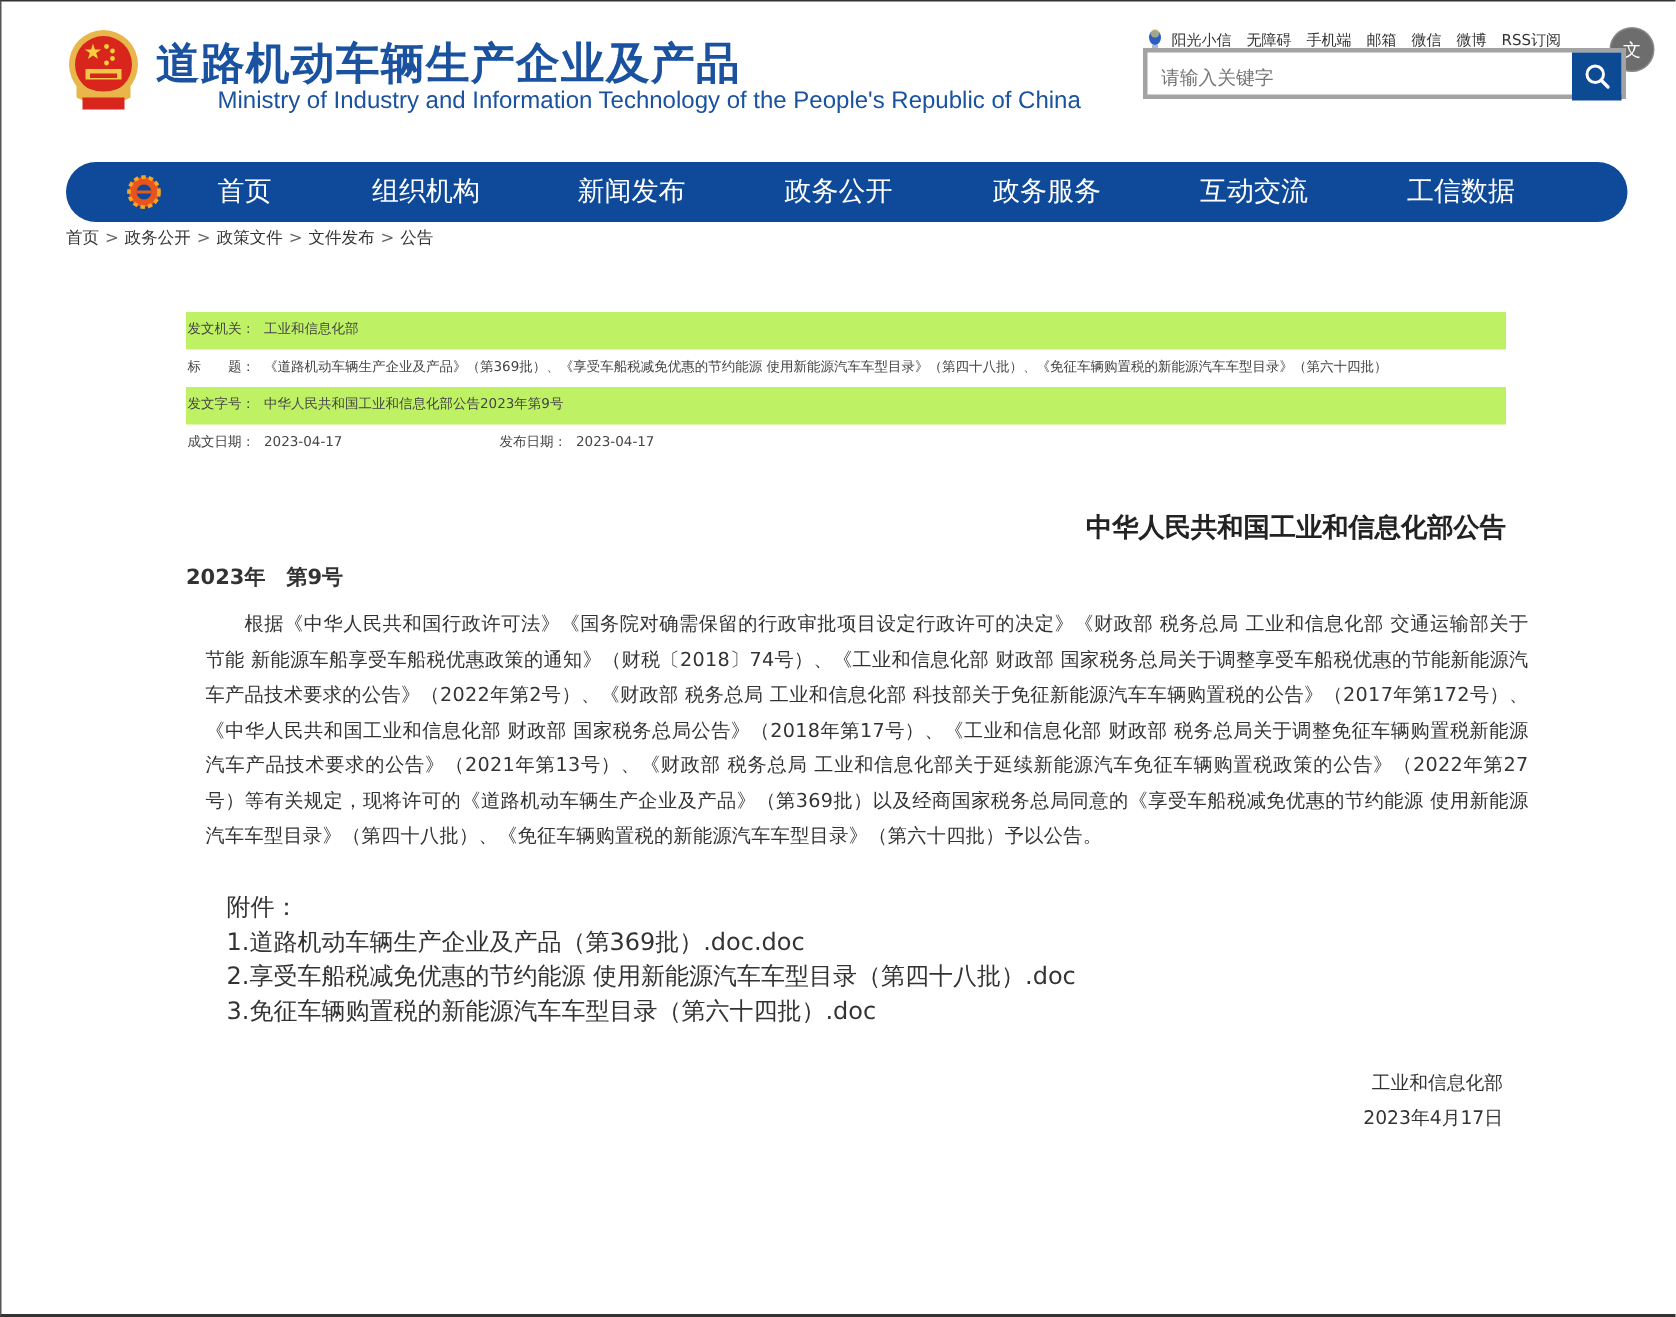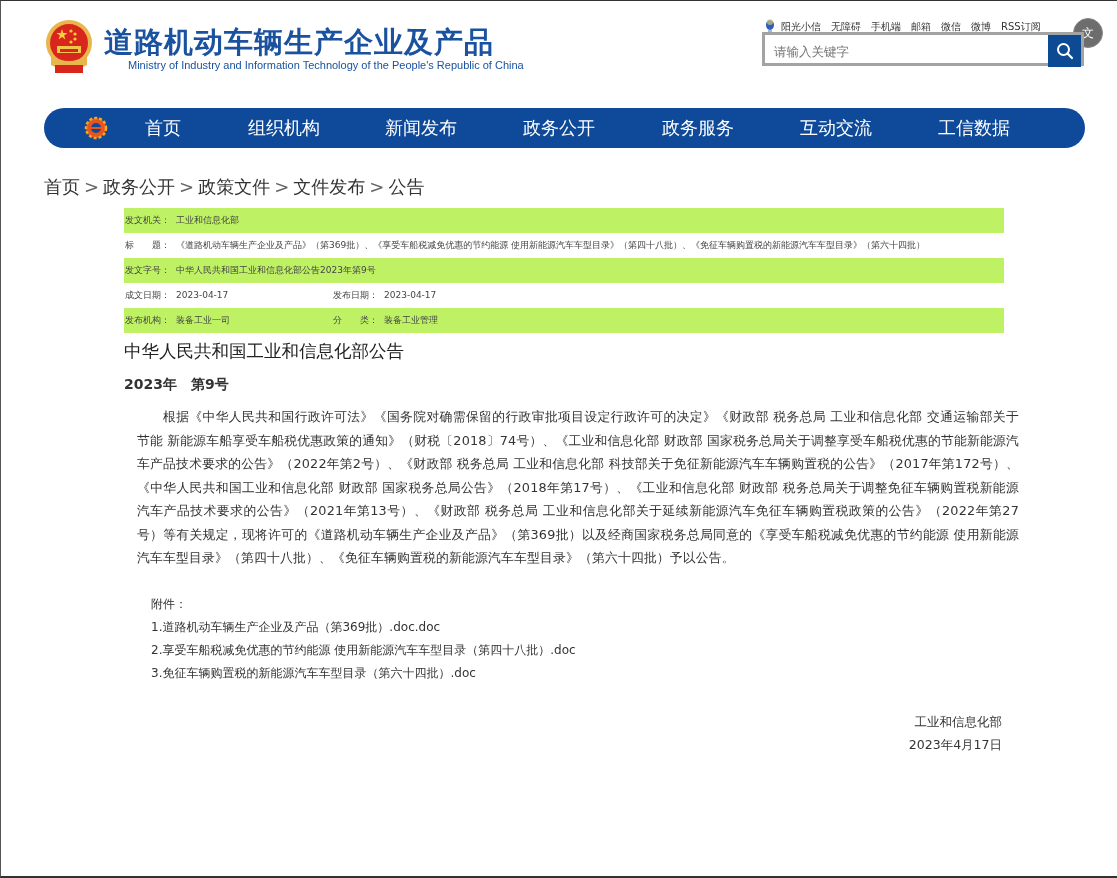--- a/index.html
+++ b/index.html
@@ -15,22 +15,22 @@
   .header { position: absolute; left: 0; top: 0; width: 1117px; height: 100px; }
   .emblem {
     position: absolute; left: 44px; top: 18px; width: 48px; height: 56px;
   }
   .site-title {
     position: absolute; left: 103px; top: 22px;
     font-size: 29px; font-weight: bold; color: #1a52a0; letter-spacing: 1px;
     white-space: nowrap;
   }
   .site-subtitle {
-    position: absolute; left: 104px; top: 58px;
-    font-size: 11px; color: #1a52a0; white-space: nowrap;
+    position: absolute; left: 121px; top: 58px;
+    font-size: 16px; color: #1a52a0; white-space: nowrap;
     font-family: "Liberation Sans", sans-serif;
     padding-left: 23px;
   }
   .toplinks {
     position: absolute; left: 764px; top: 16px; height: 20px;
     display: flex; align-items: center; font-size: 10px; color: #333; white-space: nowrap;
   }
   .toplinks .tl { margin-right: 10px; cursor: pointer; }
   .toplinks .sun-icon { width: 10px; height: 16px; margin-right: 6px; }
   .translate-btn {
@@ -55,48 +55,48 @@
   .nav {
     position: absolute; left: 43px; top: 107px; width: 1041px; height: 40px;
     background: #0e4a99; border-radius: 20px; display: flex; align-items: center;
   }
   .nav-logo { position: absolute; left: 40px; top: 8px; width: 24px; height: 24px; }
   .nav-item {
     position: absolute; top: 0; height: 40px; line-height: 40px;
     color: #fff; font-size: 18px; white-space: nowrap; cursor: pointer;
   }
   .breadcrumb {
-    position: absolute; left: 43px; top: 174px; font-size: 18px; color: #333; white-space: nowrap;
+    position: absolute; left: 43px; top: 150px; font-size: 11px; color: #333; white-space: nowrap;
   }
   .breadcrumb .sep { color: #666; margin: 0 4px; }
   .meta {
     position: absolute; left: 123px; top: 207px; width: 880px;
     font-size: 9px; color: #444;
   }
   .meta-row { height: 25px; line-height: 25px; position: relative; white-space: nowrap; }
   .meta-row.gray { background: #bef264; }
   .meta-row .lbl { position: absolute; left: 1px; }
   .meta-row .val { position: absolute; left: 52px; }
   .meta-row .lbl2 { position: absolute; left: 209px; }
   .meta-row .val2 { position: absolute; left: 260px; }
   .doc-title {
-    position: absolute; left: 123px; top: 338px; width: 880px; text-align: left;
-    font-size: 17.5px; font-weight: normal; color: #222;
+    position: absolute; left: 123px; top: 338px; width: 880px; text-align: right;
+    font-size: 17.5px; font-weight: bold; color: #222;
   }
   .doc-number {
     position: absolute; left: 123px; top: 375px; width: 880px; 
     font-size: 14px; color: #333; font-weight: bold;
   }
   .doc-body {
     position: absolute; left: 136px; top: 404px; width: 882px;
     font-family: "DejaVu Sans", sans-serif; font-size: 12.8px; line-height: 23.5px; color: #333;
     text-indent: 26px; text-align: justify; letter-spacing: 0.2px;
   }
   .attachments {
-    position: absolute; left: 150px; top: 592px; font-size: 12px; line-height: 23px; color: #333;
+    position: absolute; left: 150px; top: 592px; font-size: 16px; line-height: 23px; color: #333;
   }
   .attachments .att { cursor: pointer; display: block; white-space: nowrap; }
   .signoff {
     position: absolute; right: 115px; top: 709px; text-align: right;
     font-size: 12.5px; line-height: 23px; color: #333;
   }
 </style>
 </head>
 <body>
 
@@ -178,26 +178,20 @@
   <div class="meta-row gray">
     <span class="lbl">发文字号：</span>
     <span class="val">中华人民共和国工业和信息化部公告2023年第9号</span>
   </div>
   <div class="meta-row">
     <span class="lbl">成文日期：</span>
     <span class="val">2023-04-17</span>
     <span class="lbl2">发布日期：</span>
     <span class="val2">2023-04-17</span>
   </div>
-  <div class="meta-row gray">
-    <span class="lbl">发布机构：</span>
-    <span class="val">装备工业一司</span>
-    <span class="lbl2">分　　类：</span>
-    <span class="val2">装备工业管理</span>
-  </div>
 </div>
 
 <div class="doc-title">中华人民共和国工业和信息化部公告</div>
 <div class="doc-number">2023年　第9号</div>
 <p class="doc-body">根据《中华人民共和国行政许可法》《国务院对确需保留的行政审批项目设定行政许可的决定》《财政部 税务总局 工业和信息化部 交通运输部关于节能 新能源车船享受车船税优惠政策的通知》（财税〔2018〕74号）、《工业和信息化部 财政部 国家税务总局关于调整享受车船税优惠的节能新能源汽车产品技术要求的公告》（2022年第2号）、《财政部 税务总局 工业和信息化部 科技部关于免征新能源汽车车辆购置税的公告》（2017年第172号）、《中华人民共和国工业和信息化部 财政部 国家税务总局公告》（2018年第17号）、《工业和信息化部 财政部 税务总局关于调整免征车辆购置税新能源汽车产品技术要求的公告》（2021年第13号）、《财政部 税务总局 工业和信息化部关于延续新能源汽车免征车辆购置税政策的公告》（2022年第27号）等有关规定，现将许可的《道路机动车辆生产企业及产品》（第369批）以及经商国家税务总局同意的《享受车船税减免优惠的节约能源 使用新能源汽车车型目录》（第四十八批）、《免征车辆购置税的新能源汽车车型目录》（第六十四批）予以公告。</p>
 
 <div class="attachments">
   <span class="att" style="cursor:default">附件：</span>
   <a class="att">1.道路机动车辆生产企业及产品（第369批）.doc.doc</a>
   <a class="att">2.享受车船税减免优惠的节约能源 使用新能源汽车车型目录（第四十八批）.doc</a>

